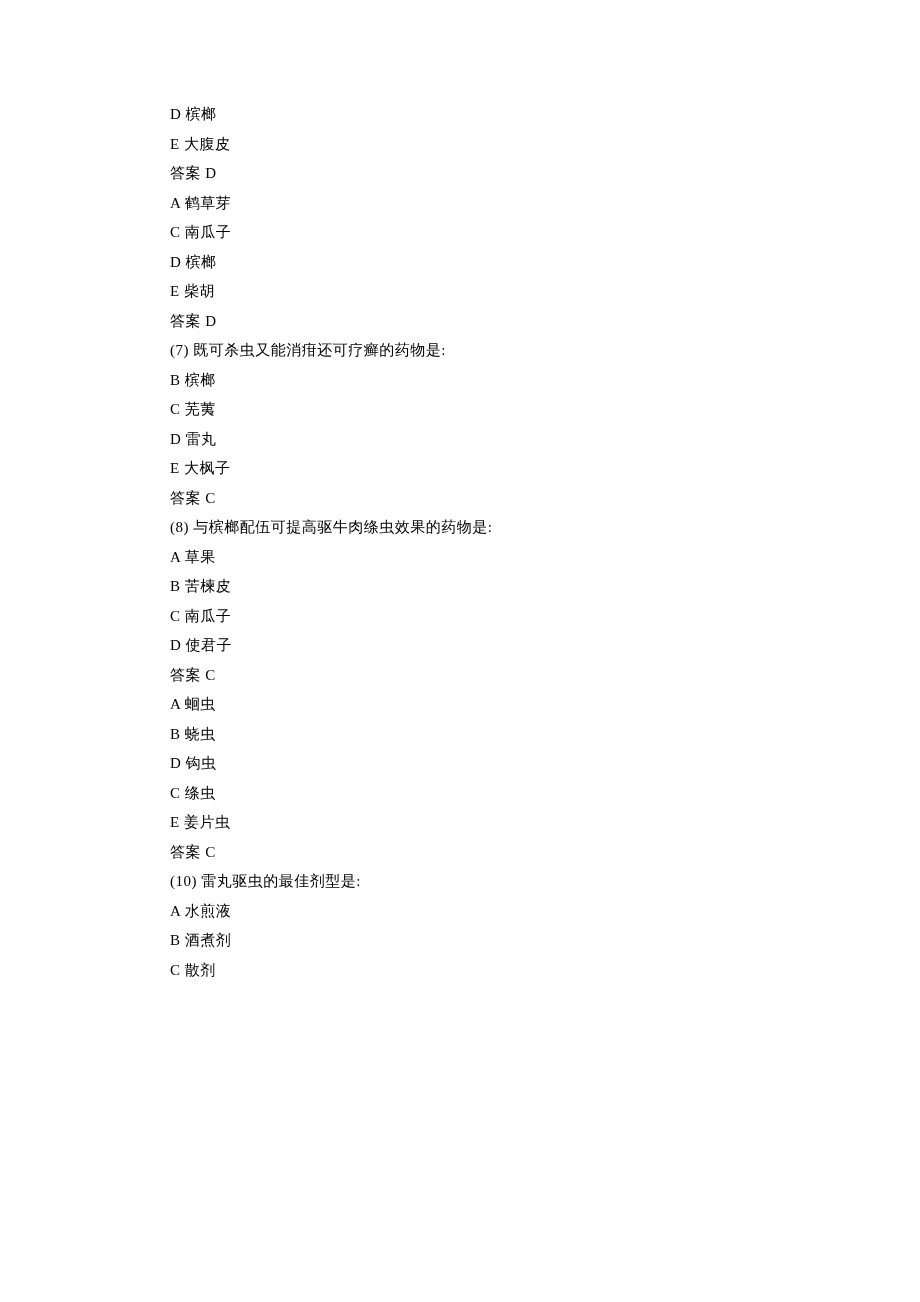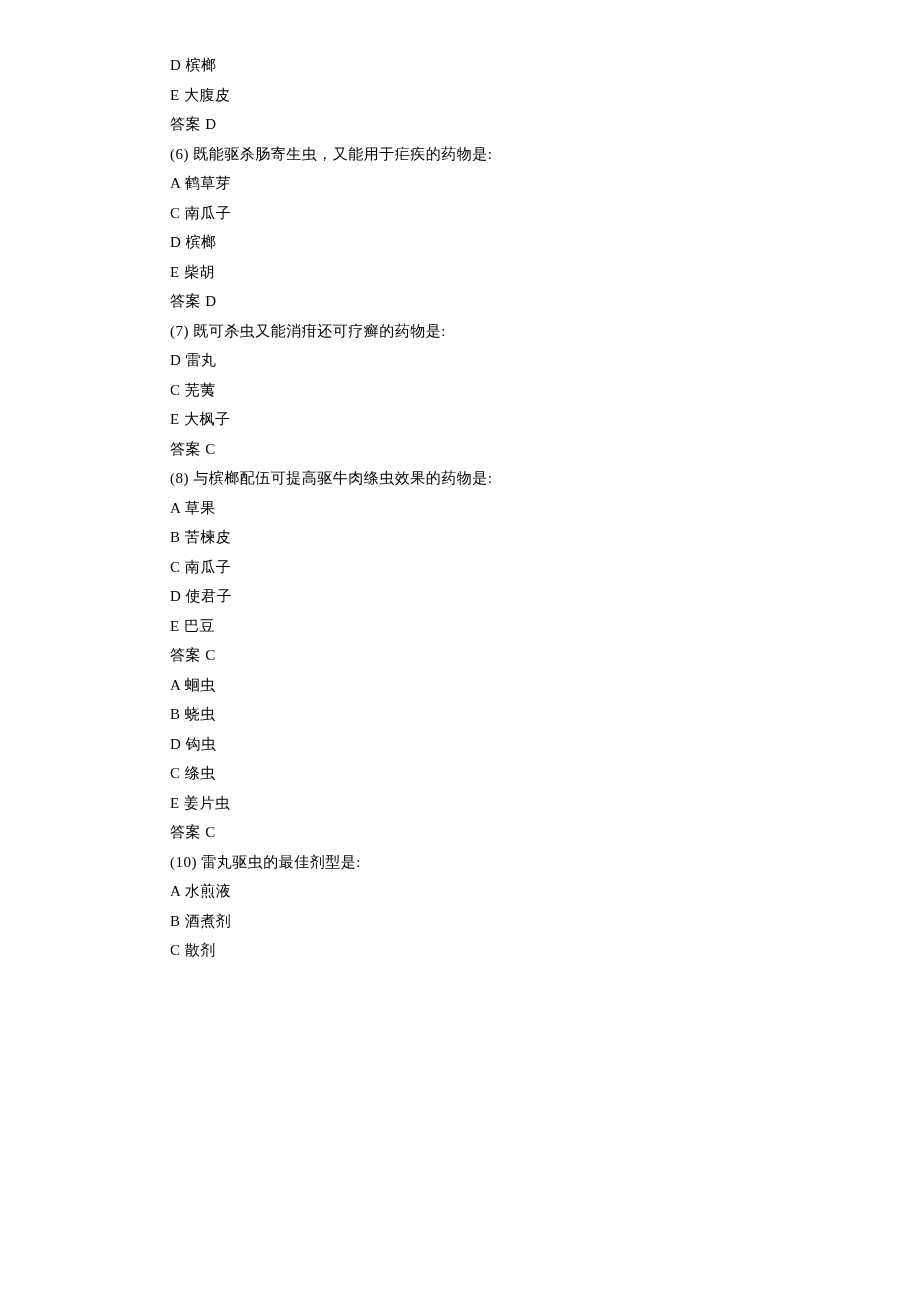--- a/index.html
+++ b/index.html
@@ -4,56 +4,55 @@
 <style>
   html, body {
     margin: 0;
     padding: 0;
     background: #ffffff;
     width: 920px;
   }
   .page {
     width: 920px;
     min-height: 1302px;
-    padding: 51px 0 0 170px;
+    padding: 100px 0 0 170px;
     box-sizing: border-box;
     font-family: "SimSun", "宋体", serif;
     font-size: 15px;
     color: #000000;
     line-height: 29.5px;
   }
   .line {
     white-space: pre;
     letter-spacing: 0.5px;
   }
 </style>
 </head>
 <body>
 
 <div class="page">
   <div class="line">D 槟榔</div>
   <div class="line">E 大腹皮</div>
   <div class="line">答案 D</div>
-  <div class="line">(6) 既能驱杀肠寄生虫，又能用于疟疾的药物是:</div>
   <div class="line">A 鹤草芽</div>
   <div class="line">C 南瓜子</div>
   <div class="line">D 槟榔</div>
   <div class="line">E 柴胡</div>
   <div class="line">答案 D</div>
   <div class="line">(7) 既可杀虫又能消疳还可疗癣的药物是:</div>
+  <div class="line">B 槟榔</div>
+  <div class="line">C 芜荑</div>
   <div class="line">D 雷丸</div>
-  <div class="line">C 芜荑</div>
   <div class="line">E 大枫子</div>
   <div class="line">答案 C</div>
   <div class="line">(8) 与槟榔配伍可提高驱牛肉绦虫效果的药物是:</div>
   <div class="line">A 草果</div>
   <div class="line">B 苦楝皮</div>
   <div class="line">C 南瓜子</div>
   <div class="line">D 使君子</div>
-  <div class="line">E 巴豆</div>
   <div class="line">答案 C</div>
   <div class="line">A 蛔虫</div>
   <div class="line">B 蛲虫</div>
   <div class="line">D 钩虫</div>
   <div class="line">C 绦虫</div>
   <div class="line">E 姜片虫</div>
   <div class="line">答案 C</div>
   <div class="line">(10) 雷丸驱虫的最佳剂型是:</div>
   <div class="line">A 水煎液</div>
   <div class="line">B 酒煮剂</div>

